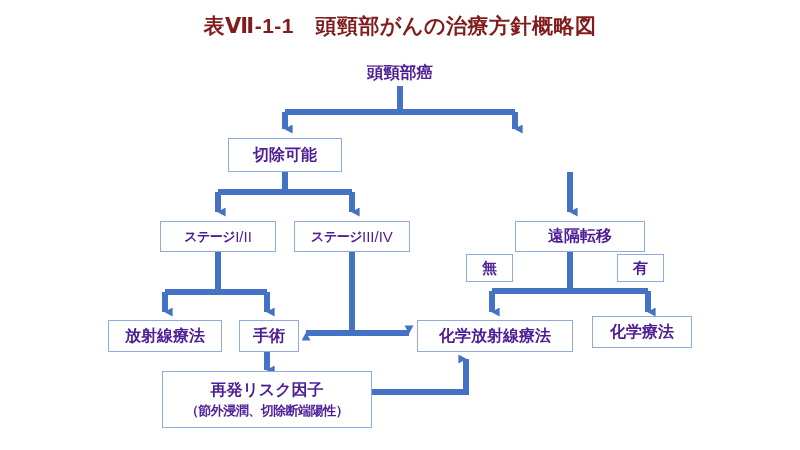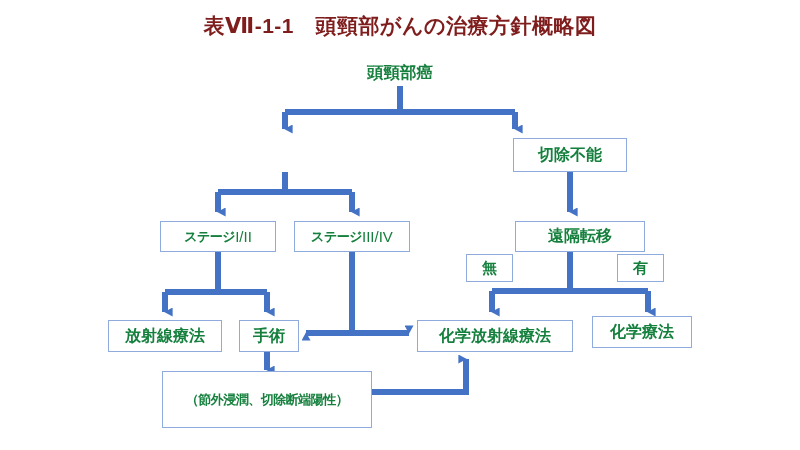--- a/index.html
+++ b/index.html
@@ -17,21 +17,21 @@
     font-size:21px;font-weight:700;color:#7f1d1d;
     letter-spacing:0.5px;
   }
 
   
   .node{
     position:absolute;
     box-sizing:border-box;
     display:flex;flex-direction:column;
     align-items:center;justify-content:center;
-    color:#15803d;
+    color:#4c1d95;
     font-weight:700;
     text-align:center;
     line-height:1.18;
     white-space:nowrap;
   }
   .boxed{
     border:1px solid #8FAADC;
     background:#ffffff;
   }
   .plain{background:transparent;border:none;}
@@ -100,24 +100,24 @@
       <path d="M267,352 L267,370" marker-end="url(#arrDown)"></path>
 
       <path d="M372,392 L466,392 L466,359" marker-end="url(#arrUp)"></path>
     </g>
   </svg>
 
   <div class="node plain" style="left:350px;top:60px;width:100px;height:26px;">
     <span class="lbl-root">頭頸部癌</span>
   </div>
 
+  <div class="node boxed" style="left:228px;top:138px;width:114px;height:34px;">
+    <span class="lbl-main">切除可能</span>
+  </div>
 
-  <div class="node boxed" style="left:513px;top:138px;width:114px;height:34px;">
-    <span class="lbl-main">切除不能</span>
-  </div>
 
   <div class="node boxed" style="left:160px;top:221px;width:116px;height:31px;flex-direction:row;">
     <span class="lbl-sub">ステージ</span>
     <span class="stage-roman"> I/II</span>
   </div>
 
   <div class="node boxed" style="left:294px;top:221px;width:116px;height:31px;flex-direction:row;">
     <span class="lbl-sub">ステージ</span>
     <span class="stage-roman">III/IV</span>
   </div>
@@ -144,16 +144,17 @@
 
   <div class="node boxed" style="left:417px;top:320px;width:156px;height:32px;">
     <span class="lbl-main">化学放射線療法</span>
   </div>
 
   <div class="node boxed" style="left:592px;top:316px;width:100px;height:32px;">
     <span class="lbl-main">化学療法</span>
   </div>
 
   <div class="node boxed" style="left:162px;top:371px;width:210px;height:57px;gap:3px;">
+    <span class="lbl-main">再発リスク因子</span>
     <span class="lbl-sub">（節外浸潤、切除断端陽性）</span>
   </div>
 
 </div>
 
 </body></html>

